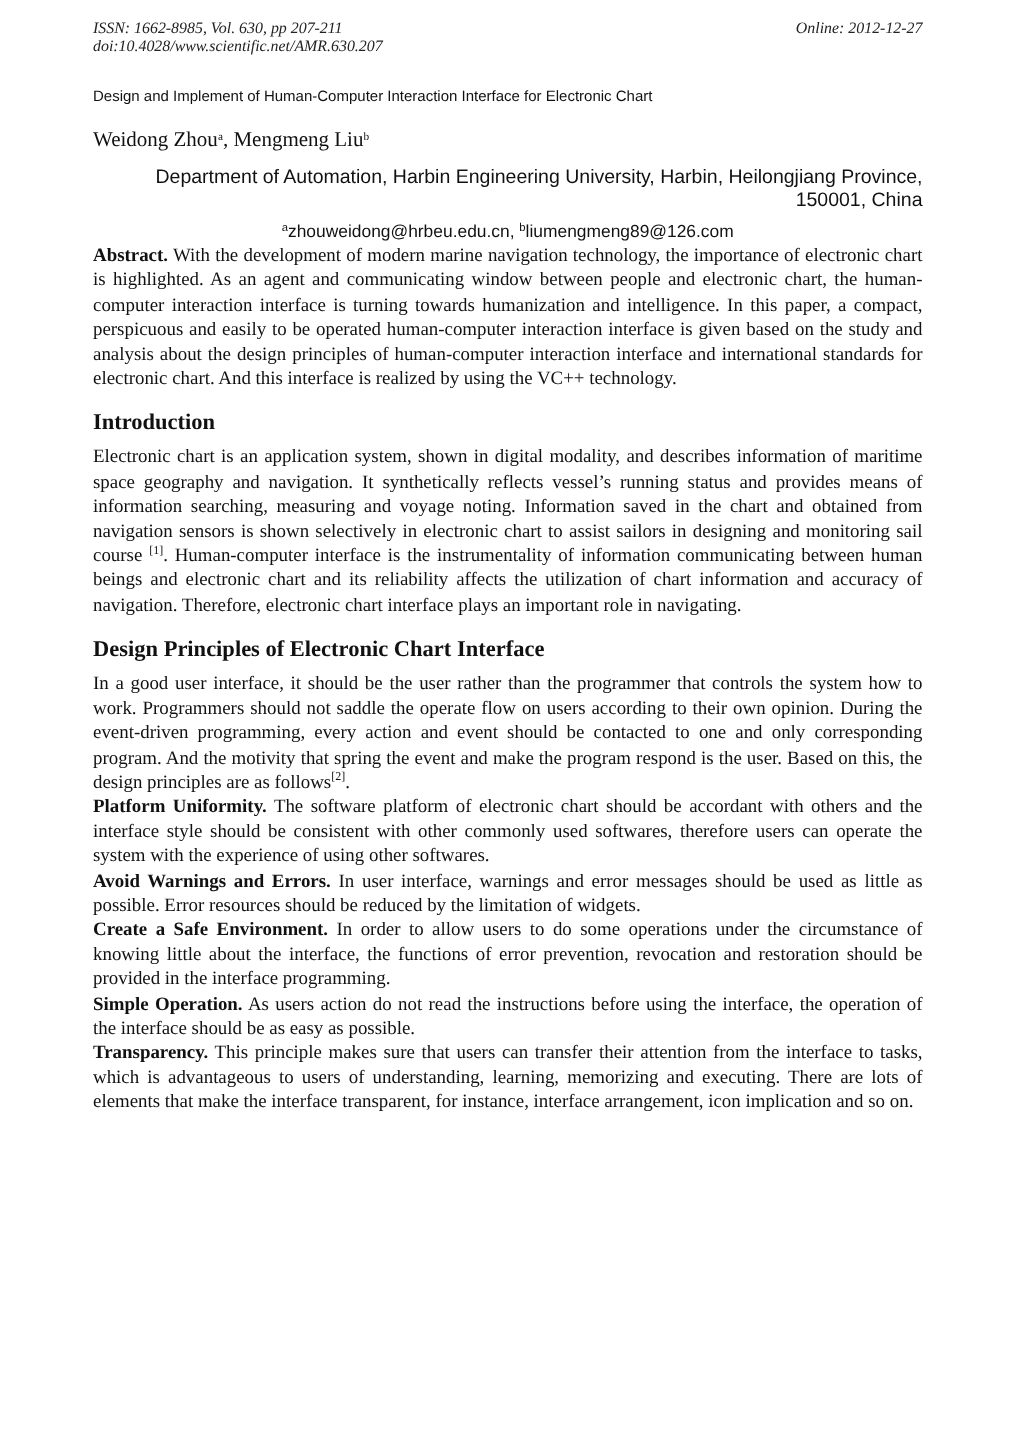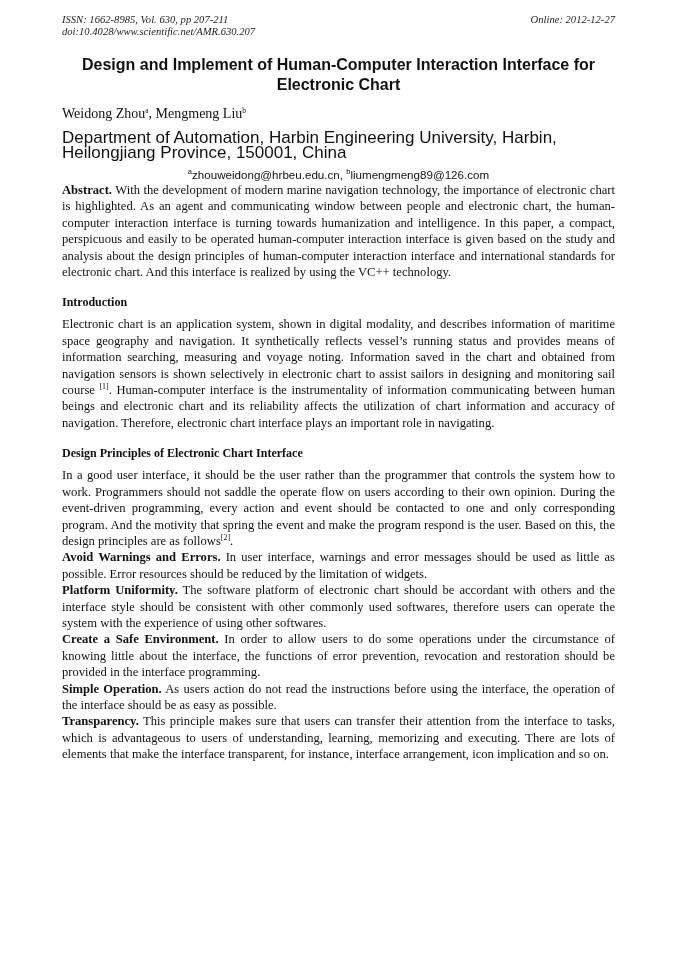--- a/index.html
+++ b/index.html
@@ -1,29 +1,29 @@
 <!DOCTYPE html>
 <html><head>
 <meta charset="utf-8">
 <style>
   html, body { margin: 0; padding: 0; background: #ffffff; }
   body { width: 678px; height: 959px; position: relative; overflow: hidden; color: #111; }
   .page { position: absolute; left: 62px; top: 14px; width: 553px; }
   .header { position: relative; font-family: "Liberation Serif", serif; font-style: italic; font-size: 10.6px; line-height: 11.5px; color: #222; }
   .header .online { position: absolute; right: 0; top: 0; }
-  .title { font-family: "Liberation Sans", sans-serif; font-weight: bold; font-size: 16px; line-height: 20px; text-align: center; margin-top: 18px; }
+  .title { font-family: "Liberation Sans", sans-serif; font-weight: normal; font-size: 10px; line-height: 20px; text-align: left; margin-top: 18px; }
   .authors { font-family: Liberation Serif, serif; font-size: 14px; text-align: left; margin-top: 10px; line-height: 18px; }
-  .affil { font-family: "Liberation Sans", sans-serif; font-size: 17px; text-align: left; margin-top: 7px; line-height: 15px; }
+  .affil { font-family: "Liberation Sans", sans-serif; font-size: 13px; text-align: right; margin-top: 7px; line-height: 15px; }
   .emails { font-family: "Liberation Sans", sans-serif; font-size: 11.6px; text-align: center; margin-top: 7px; line-height: 15px; }
   sup { font-size: 7.5px; vertical-align: top; position: relative; top: -3px; }
   .keywords { font-family: "Liberation Sans", sans-serif; font-size: 11.6px; margin-top: 16px; line-height: 15px; }
   .keywords b { font-weight: bold; }
   .serif { font-family: "Liberation Serif", serif; font-size: 12.6px; line-height: 16.4px; text-align: justify; }
   .abstract { margin-top: 0; }
-  .h { font-family: "Liberation Serif", serif; font-weight: bold; font-size: 12px; line-height: 16px; margin-top: 14px; }
+  .h { font-family: "Liberation Serif", serif; font-weight: bold; font-size: 15px; line-height: 16px; margin-top: 14px; }
   .para { margin-top: 6px; }
   .principle { margin: 0; }
   b.lead { font-weight: bold; }
   .ref { font-size: 8px; vertical-align: top; position: relative; top: -3px; }
 </style>
 </head>
 <body>
 
 <div class="page">
 
@@ -54,24 +54,24 @@
   <div class="serif para">
     <span>Electronic chart is an application system, shown in digital modality, and describes information of maritime space geography and navigation. It synthetically reflects vessel’s running status and provides means of information searching, measuring and voyage noting. Information saved in the chart and obtained from navigation sensors is shown selectively in electronic chart to assist sailors in designing and monitoring sail course </span><span class="ref">[1]</span><span>. Human-computer interface is the instrumentality of information communicating between human beings and electronic chart and its reliability affects the utilization of chart information and accuracy of navigation. Therefore, electronic chart interface plays an important role in navigating.</span>
   </div>
 
   <div class="h">Design Principles of Electronic Chart Interface</div>
   <div class="serif para">
     <span>In a good user interface, it should be the user rather than the programmer that controls the system how to work. Programmers should not saddle the operate flow on users according to their own opinion. During the event-driven programming, every action and event should be contacted to one and only corresponding program. And the motivity that spring the event and make the program respond is the user. Based on this, the design principles are as follows</span><span class="ref">[2]</span><span>.</span>
   </div>
 
   <div class="serif principle">
-    <b class="lead">Avoid Warnings and Errors.</b><span> In user interface, warnings and error messages should be used as little as possible. Error resources should be reduced by the limitation of widgets.</span>
+    <b class="lead">Platform Uniformity.</b><span> The software platform of electronic chart should be accordant with others and the interface style should be consistent with other commonly used softwares, therefore users can operate the system with the experience of using other softwares.</span>
   </div>
   <div class="serif principle">
-    <b class="lead">Platform Uniformity.</b><span> The software platform of electronic chart should be accordant with others and the interface style should be consistent with other commonly used softwares, therefore users can operate the system with the experience of using other softwares.</span>
+    <b class="lead">Avoid Warnings and Errors.</b><span> In user interface, warnings and error messages should be used as little as possible. Error resources should be reduced by the limitation of widgets.</span>
   </div>
   <div class="serif principle">
     <b class="lead">Create a Safe Environment.</b><span> In order to allow users to do some operations under the circumstance of knowing little about the interface, the functions of error prevention, revocation and restoration should be provided in the interface programming.</span>
   </div>
   <div class="serif principle">
     <b class="lead">Simple Operation.</b><span> As users action do not read the instructions before using the interface, the operation of the interface should be as easy as possible.</span>
   </div>
   <div class="serif principle">
     <b class="lead">Transparency.</b><span> This principle makes sure that users can transfer their attention from the interface to tasks, which is advantageous to users of understanding, learning, memorizing and executing. There are lots of elements that make the interface transparent, for instance, interface arrangement, icon implication and so on.</span>
   </div>

